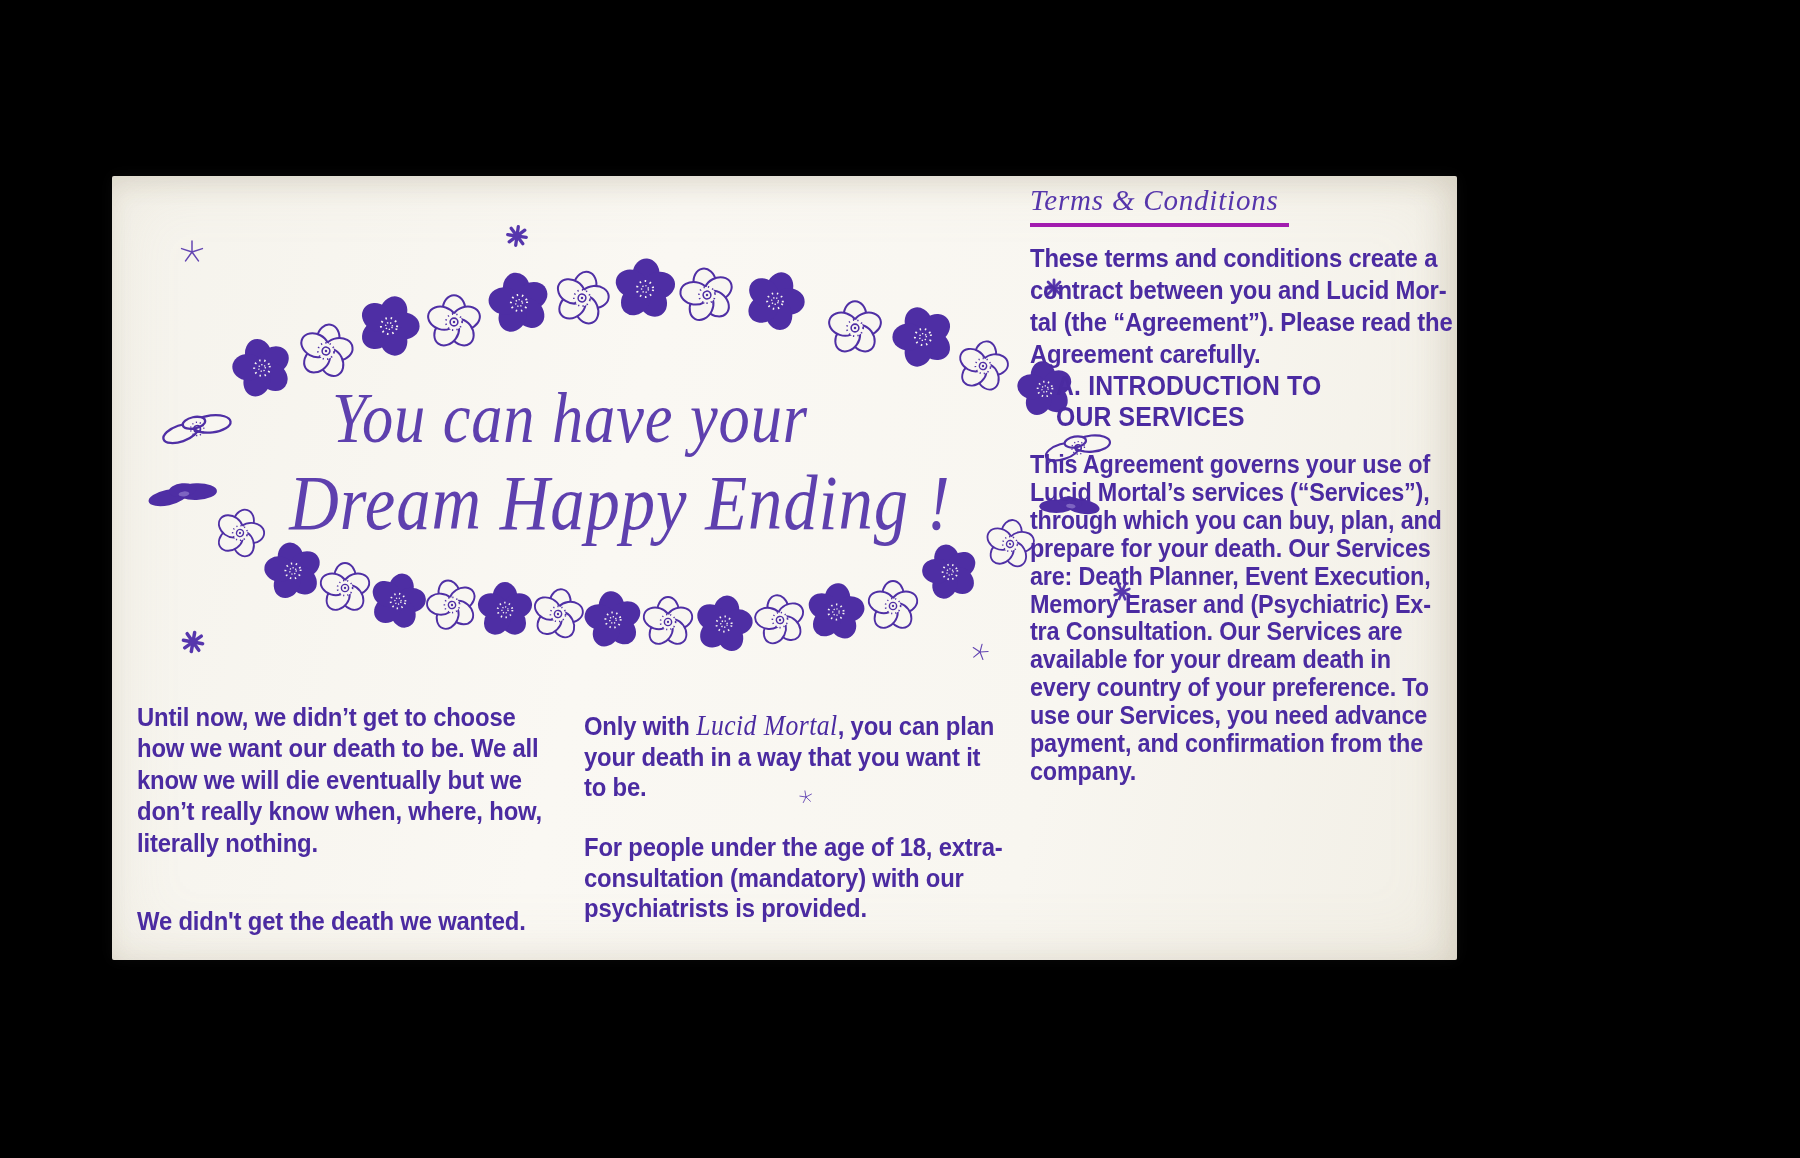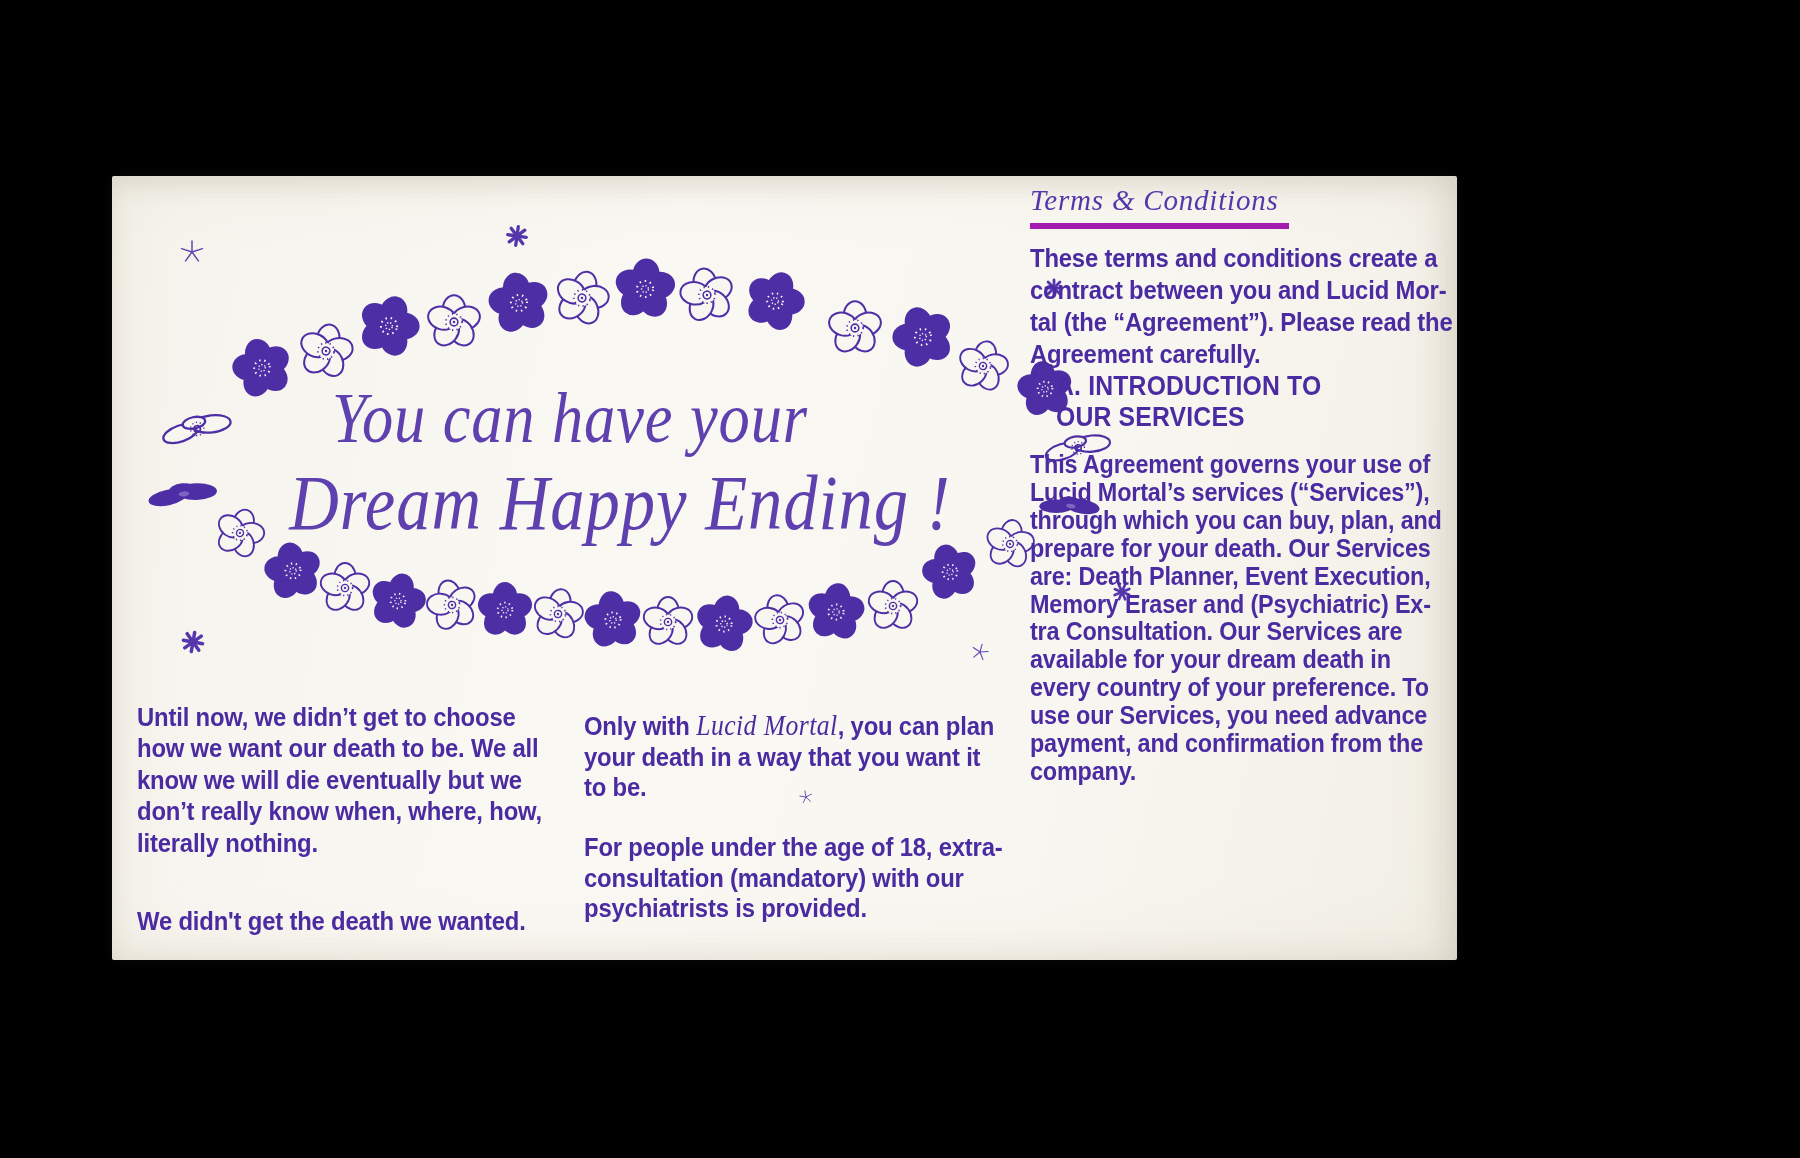--- a/index.html
+++ b/index.html
@@ -18,21 +18,21 @@
   .left-p2{left:137px;top:906px;font-size:26.5px;line-height:31.4px;}
   .mid-p1{left:584px;top:711px;font-size:26.5px;line-height:30.6px;}
   .mid-p2{left:584px;top:832px;font-size:26.5px;line-height:30.6px;}
   .terms-p1{left:1030px;top:242px;font-size:26.5px;line-height:32px;}
   .terms-sec{left:1056px;top:370px;font-size:27.5px;line-height:31px;letter-spacing:.2px;}
   .terms-p2{left:1030px;top:451px;font-size:26px;line-height:27.9px;}
   .brand{font-family:"Liberation Serif",serif;font-style:italic;font-weight:400;
          font-size:28.5px;letter-spacing:.5px;}
   .terms-heading{left:1030px;top:184px;font-family:"Liberation Serif",serif;font-style:italic;
          font-weight:400;font-size:29px;color:#5636ab;letter-spacing:.8px;}
-  .terms-heading .underlined{display:inline-block;border-bottom:6px solid #a21caf;
+  .terms-heading .underlined{display:inline-block;border-bottom:4px solid #a21caf;
          padding:0 10px 6px 0;}
   .headline{font-family:"Liberation Serif",serif;font-style:italic;font-weight:400;
          color:#5e40ae;text-align:center;white-space:pre;transform:scaleX(.88);
          transform-origin:50% 0;letter-spacing:1px;}
   .hl1{left:200px;top:378px;width:740px;font-size:71px;}
   .hl2{left:170px;top:458px;width:900px;font-size:78px;}
   .defs-holder{position:absolute;width:0;height:0;overflow:hidden;}
 </style>
 </head>
 <body>

